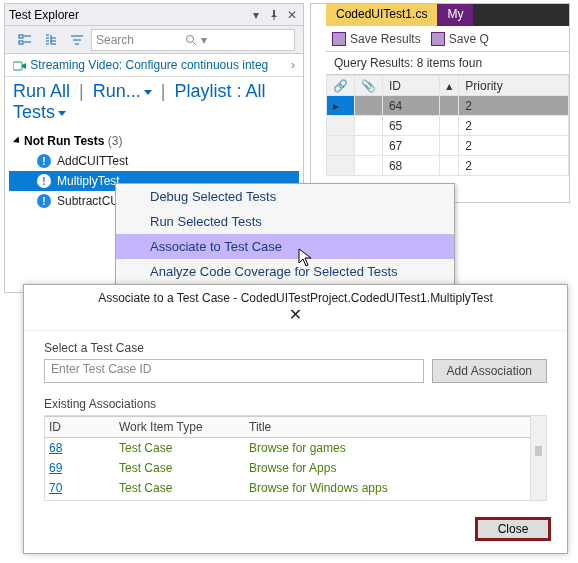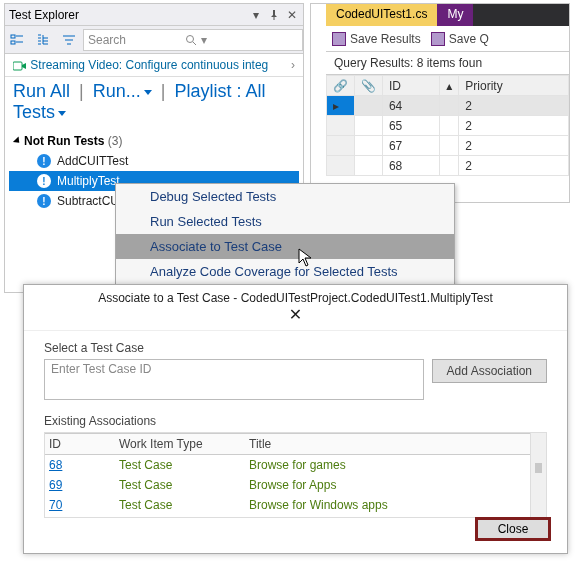--- a/index.html
+++ b/index.html
@@ -3,21 +3,21 @@
 <meta charset="utf-8">
 <style>
   * { box-sizing: border-box; font-family: "Segoe UI", Tahoma, sans-serif; }
   body { margin: 0; background: #fff; width: 578px; height: 563px; position: relative; font-size: 12px; color: #1e1e1e; }
   .panel { position: absolute; background: #f5f5f5; border: 1px solid #c8c8c8; }
   
   .test-explorer { left: 4px; top: 3px; width: 300px; height: 290px; background: #fff; }
   .title-bar { display:flex; align-items:center; background:#eeeef2; height:22px; padding:0 4px; font-size:12px; color:#000; border-bottom:1px solid #ccc;}
   .title-bar .spacer { flex:1; }
   .title-bar .tb-icon { width:14px; height:14px; margin-left:4px; display:flex; align-items:center; justify-content:center; color:#555;}
-  .toolbar { display:flex; align-items:center; height:28px; padding:0 0; border-bottom:1px solid #ccc; background:#eeeef2;justify-content:flex-end;}
+  .toolbar { display:flex; align-items:center; height:28px; padding:0 8px; border-bottom:1px solid #ccc; background:#eeeef2;justify-content:flex-end;}
   .toolbar .btn { width:24px; height:22px; display:flex; align-items:center; justify-content:center; color:#0066c0; margin-right:2px;}
   .toolbar .search { flex:1; display:flex; align-items:center; border:1px solid #ccc; background:#fff; height:22px; padding:0 4px; color:#888;}
   .toolbar .search span { flex:1; }
   .linkbar { padding:4px 8px; border-bottom:1px solid #ddd; background:#fff; font-size:12px;}
   .linkbar a { color:#0369a1; text-decoration:none; }
   .cmds { padding:4px 8px; font-size:18px; color:#0066c0; }
   .cmds .sep { color:#888; margin:0 4px;}
   .tree { padding:4px 4px; background:#fff; }
   .tree-row { display:flex; align-items:center; height:20px; padding-left:6px;}
   .tree-row.group { font-weight:bold; color:#000;}
@@ -32,36 +32,36 @@
   .tab { padding:3px 10px; font-size:12px; background:#f5cf62; color:#000;}
   .tab.alt { background:#68217a; color:#fff;}
   .save-row { display:flex; align-items:center; height:26px; padding:0 6px; border-bottom:1px solid #ccc; color:#444;}
   .save-row .save-btn { display:flex; align-items:center; margin-right:10px;}
   .disk { width:14px; height:14px; background:#b299cc; border:1px solid #68217a; margin-right:4px; position:relative;}
   .query-status { padding:4px 8px; border-bottom:1px solid #ccc; color:#333;}
   .grid { width:100%; border-collapse:collapse; font-size:12px;}
   .grid th, .grid td { border:1px solid #e3e3e3; padding:2px 6px; text-align:left; height:20px; color:#333;}
   .grid th { background:#f0f0f0; font-weight:normal;}
   .grid th.small { width:18px;}
-  .grid tr.sel td { background:#e5e5e5;}
+  .grid tr.sel td { background:#a3a3a3;}
   .row-head { background:#f0f0f0; width:18px;}
   
   .context-menu { position:absolute; left:115px; top:183px; width:340px; background:#f6f6f6; border:1px solid #aaa; box-shadow:2px 2px 4px rgba(0,0,0,0.2); z-index:5;}
   .context-menu .mi { padding:5px 34px; font-size:13px; color:#1a3e7a;}
-  .context-menu .mi.highlight { background:#a3a3a3;}
+  .context-menu .mi.highlight { background:#c4b5fd;}
   .context-menu .mi.cut { border-bottom:1px solid #fff;}
   .cursor { position:absolute; left:298px; top:248px; z-index:6; font-size:16px; color:#000;}
   
   .dialog { position:absolute; left:23px; top:284px; width:545px; height:270px; background:#fff; border:1px solid #aaa; box-shadow:0 0 6px rgba(0,0,0,0.25); z-index:10;}
   .dialog-title { display:flex; align-items:center; padding:6px 10px; font-size:12px; border-bottom:1px solid #eee;flex-direction:column;}
   .dialog-title .spacer { flex:1;}
   .dialog-body { padding:10px 20px 6px 20px;}
   .label { color:#444; margin-bottom:4px;}
   .row-flex { display:flex; gap:8px; margin-bottom:14px;}
-  .text-input { flex:1; border:1px solid #bbb; height:41px; padding:2px 6px; color:#888; background:#fff;}
+  .text-input { flex:1; border:1px solid #bbb; height:24px; padding:2px 6px; color:#888; background:#fff;}
   .btn-std { border:1px solid #adadad; background:#e1e1e1; height:24px; padding:0 14px; color:#444; display:flex; align-items:center;}
   .btn-std.primary { background:#ddd; color:#000;}
   .assoc-table { width:100%; border-collapse:collapse; font-size:12px;}
   .assoc-table th { text-align:left; border-bottom:1px solid #ccc; border-top:1px solid #ccc; padding:3px 4px; font-weight:normal; color:#444; background:#fafafa;}
   .assoc-table td { padding:3px 4px; color:#4d7c0f;}
   .assoc-table td.link { color:#0066c0; text-decoration:underline;}
   .table-wrap { border:1px solid #ddd; height:86px; overflow:hidden; position:relative;}
   .scroll-hint { position:absolute; right:0; top:0; bottom:0; width:16px; background:#f0f0f0; border-left:1px solid #ddd;}
   .scroll-hint::before { content:""; position:absolute; left:4px; right:4px; top:30px; height:10px; background:#c8c8c8;}
   .dialog-footer { position:absolute; right:16px; bottom:12px; display:flex; gap:8px;}

